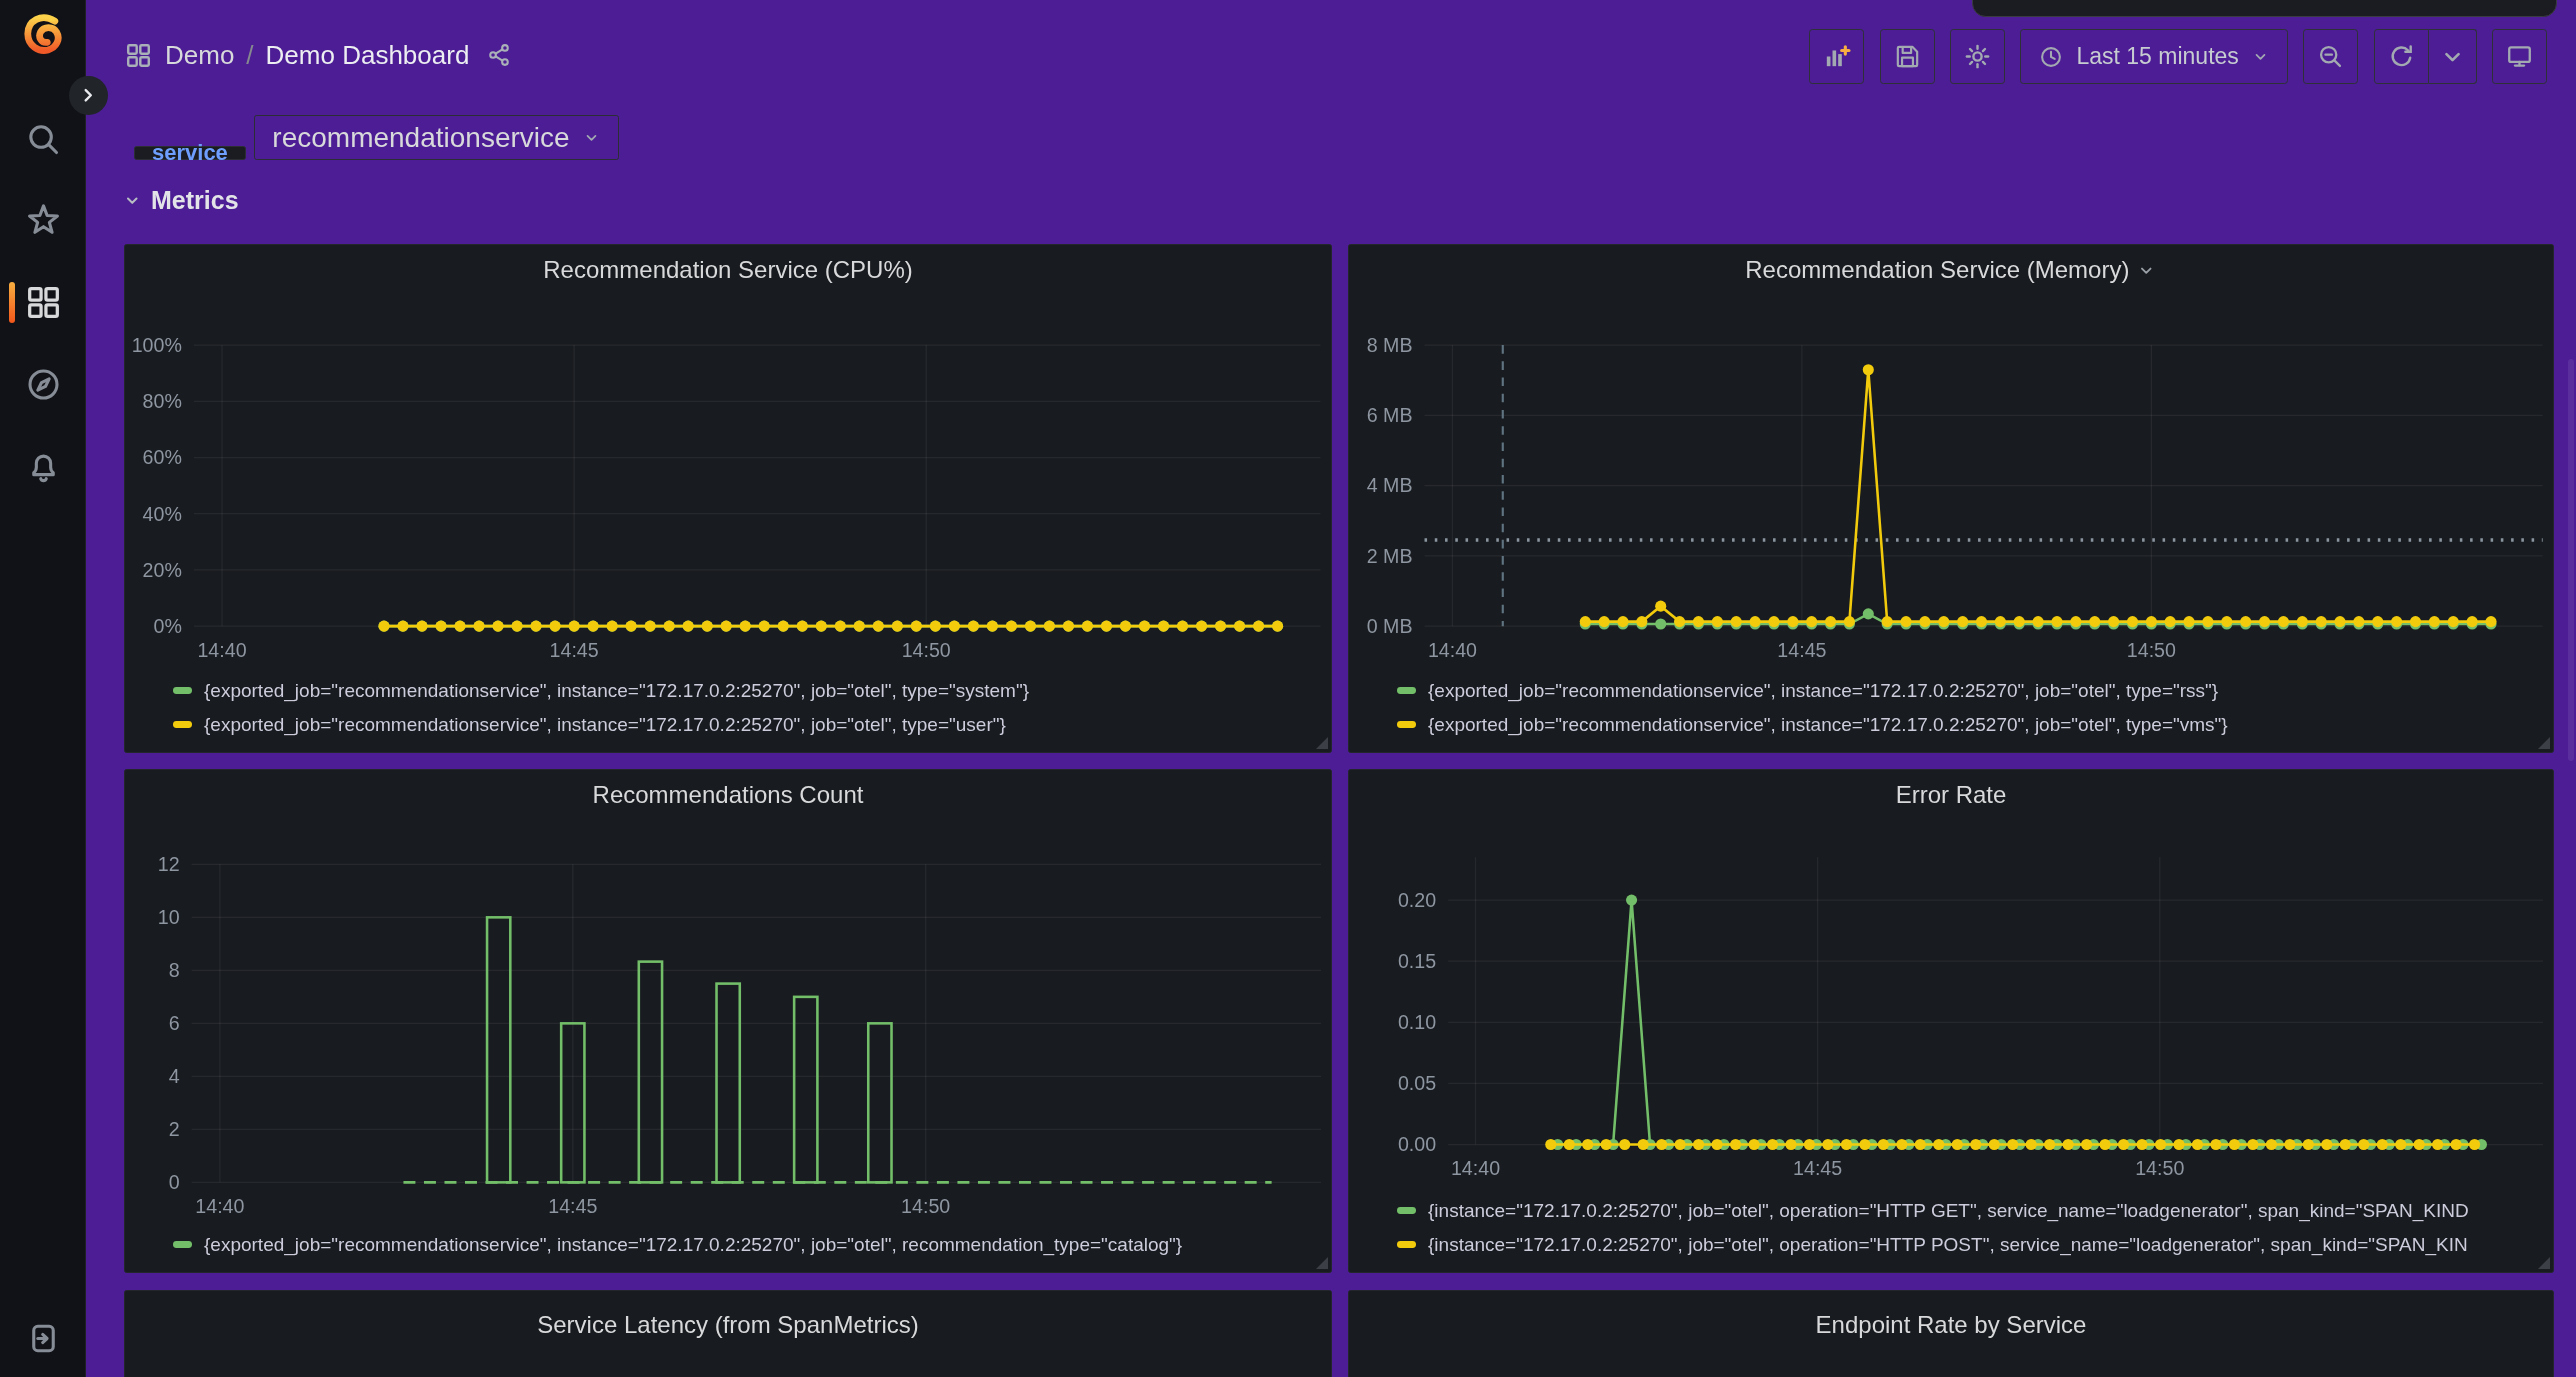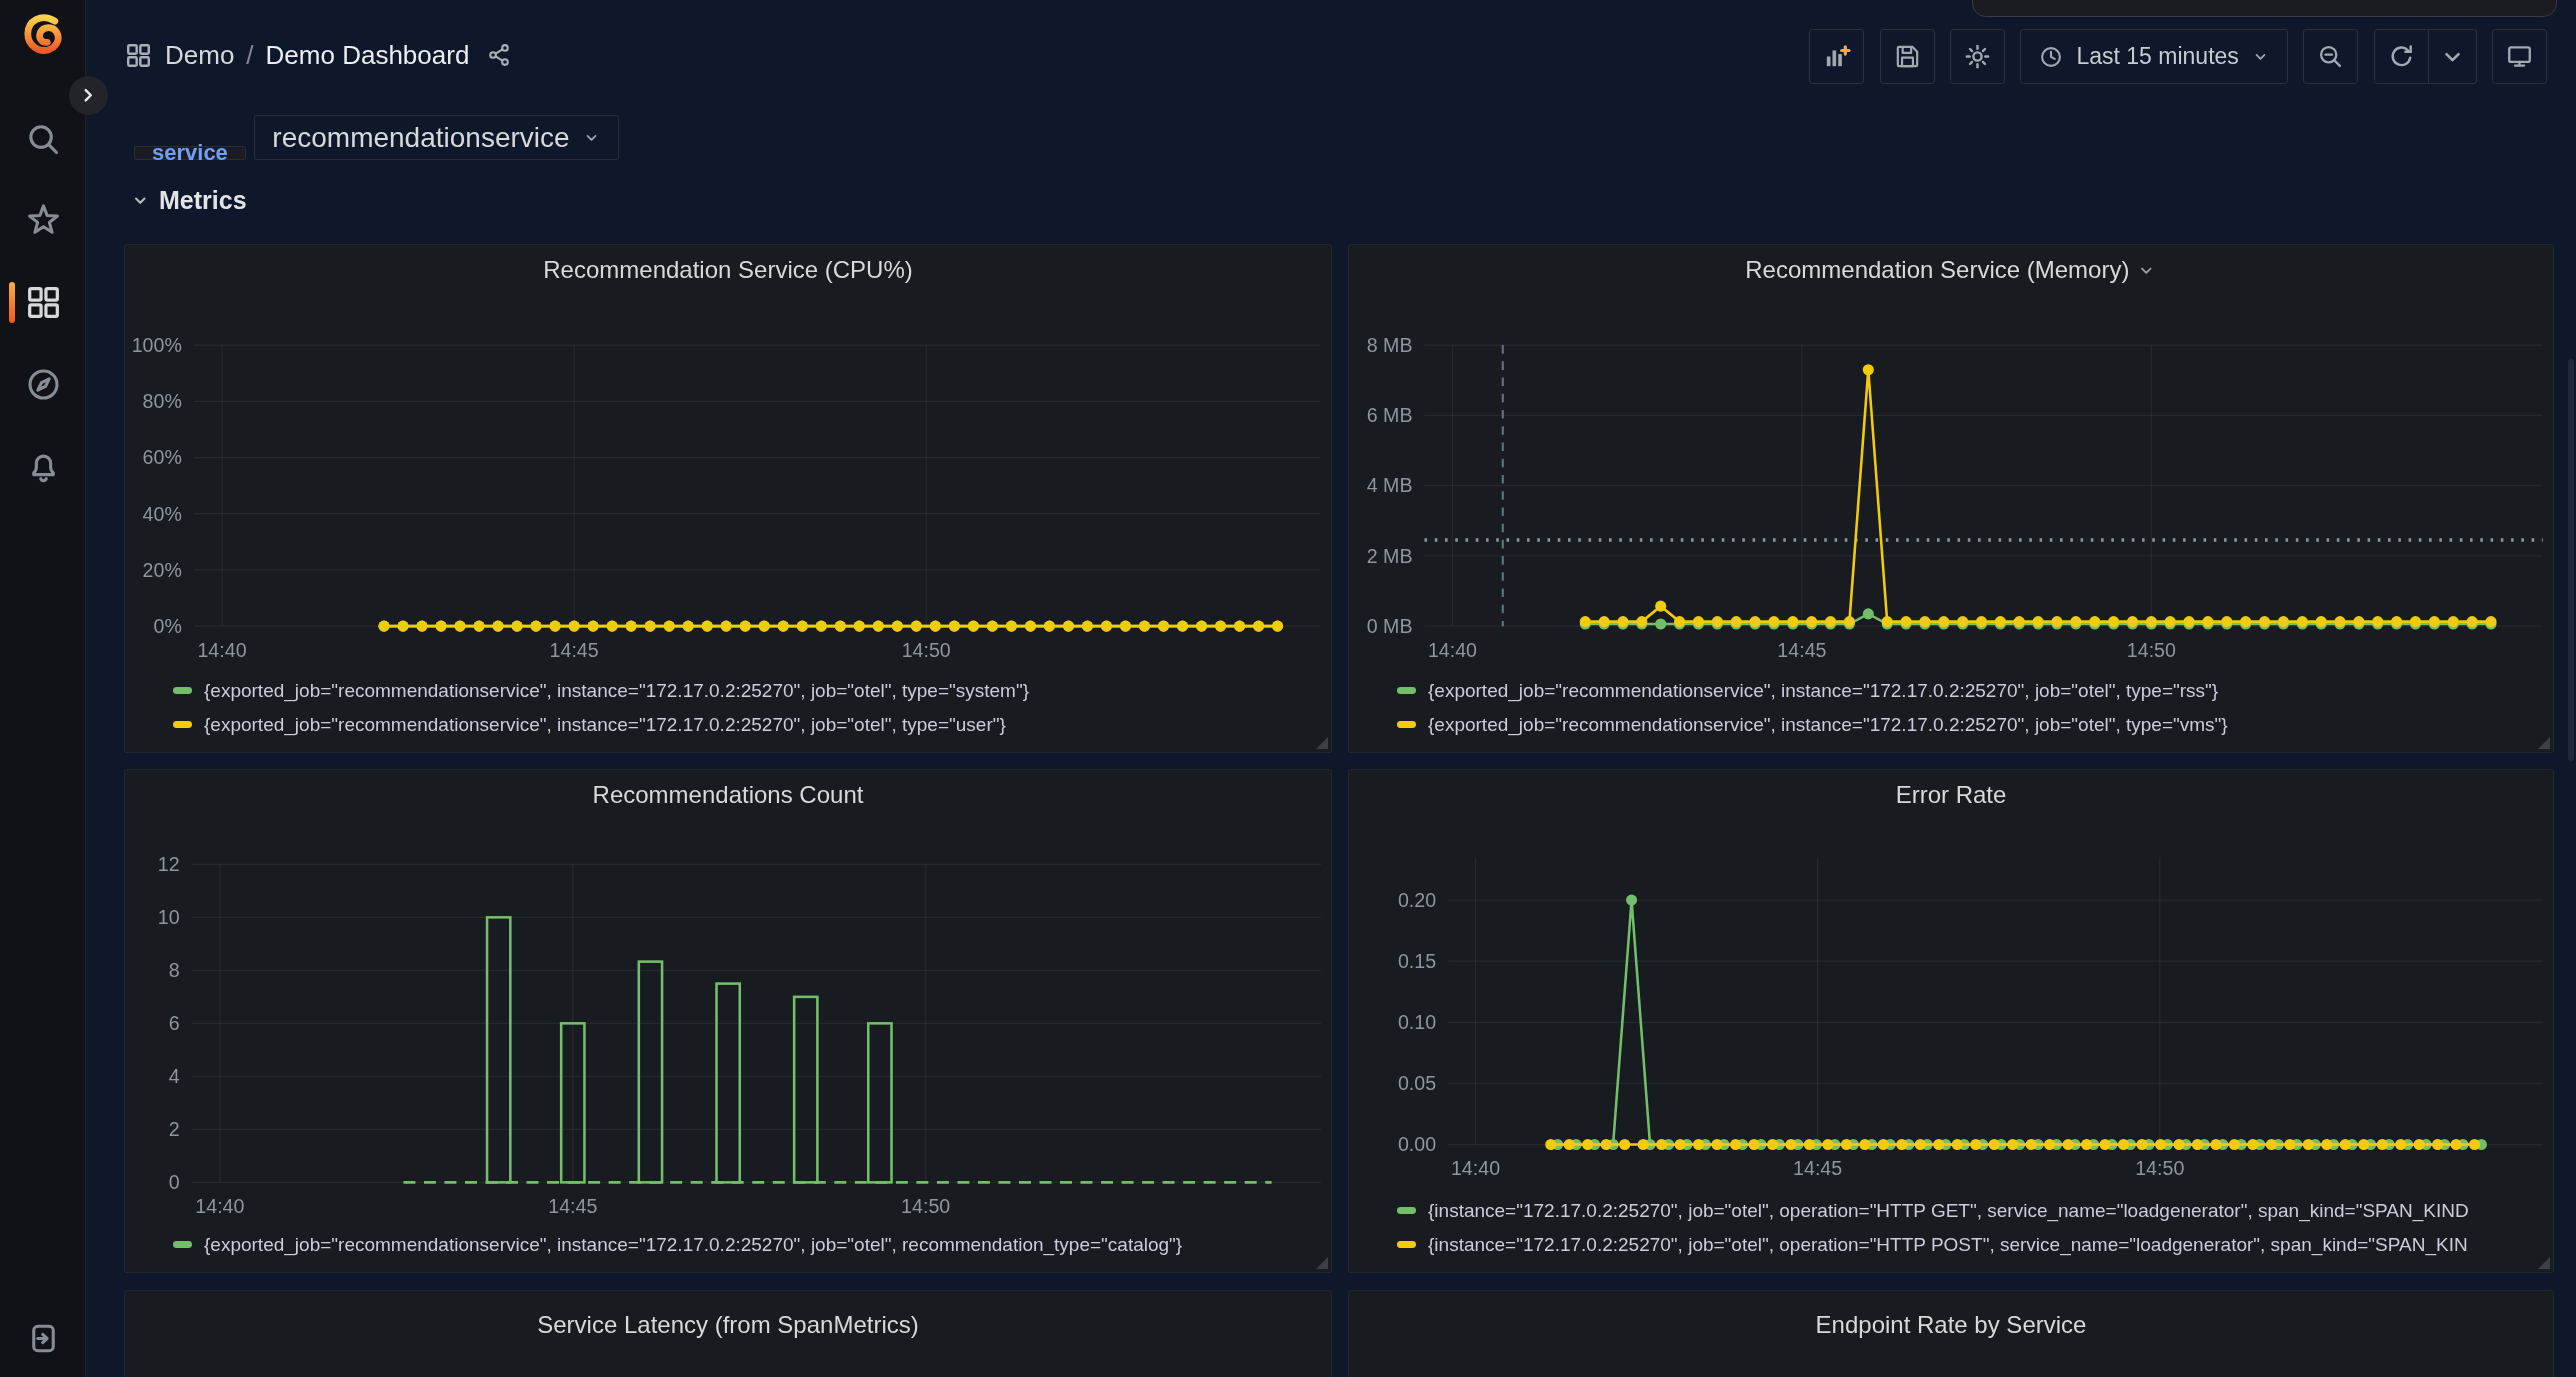--- a/index.html
+++ b/index.html
@@ -1,17 +1,17 @@
 <!DOCTYPE html>
 <html style="font-size:13.7px"><head>
 <meta charset="utf-8">
 <style>
   html,body{margin:0;padding:0;background:#0b0c0e;}
   *{box-sizing:border-box;}
-  .app{position:relative;width:2576px;height:1378px;background:#0f172a;overflow:hidden;
+  .app{position:relative;width:2576px;height:1378px;background:#4c1d95;overflow:hidden;
        font-family:"Liberation Sans","DejaVu Sans",sans-serif;color:#d8d9da;}
   svg{font-family:"Liberation Sans","DejaVu Sans",sans-serif;}
 
   
   .sidebar{position:absolute;left:0;top:0;bottom:0;width:86px;background:#111217;border-right:0.9px solid #1f2126;z-index:5;}
   .logo{position:absolute;left:21.4px;top:11px;width:44px;height:44px;cursor:pointer;}
   .side-icon{position:absolute;left:24px;width:39px;height:39px;color:#878d96;cursor:pointer;}
   .side-icon.active{color:#d8d9da;}
   .active-bar{position:absolute;left:8.5px;top:282px;width:6.8px;height:41px;border-radius:3.4px;
               background:linear-gradient(180deg,#f8ae40,#f2571b);}
@@ -39,21 +39,21 @@
   .split .tb-btn:first-child{border-radius:3.4px 0 0 3.4px;}
   .split .tb-btn:last-child{border-left:none;border-radius:0 3.4px 3.4px 0;min-width:48px;}
   .caret-sm{width:19px;height:19px;color:#a3a9b1;}
 
   
   .var-row{position:absolute;left:48px;top:115px;display:flex;gap:8.5px;height:45px;}
   .var-label{display:flex;align-items:center;padding:0 17px;background:#1b1c22;border:0.9px solid #2b2e33;
              border-radius:2.6px;color:#6e9fff;font-size:22px;font-weight:600;cursor:pointer;margin-top:31px;}
   .var-value{display:flex;align-items:center;gap:12px;padding:0 17px;border:0.9px solid #2b2e33;border-radius:2.6px;
              color:#d8d9da;font-size:28px;cursor:pointer;}
-  .row-header{position:absolute;left:44px;top:186px;display:flex;align-items:center;gap:8.5px;cursor:pointer;}
+  .row-header{position:absolute;left:36px;top:186px;display:flex;align-items:center;gap:8.5px;cursor:pointer;}
   .row-header .title{font-size:25px;font-weight:700;color:#e3e4e8;}
   .caret-xs{width:20.5px;height:20.5px;color:#b7bcc3;}
 
   
   .panel{position:absolute;background:#181b1f;border:0.9px solid #23262b;border-radius:2.6px;overflow:hidden;}
   .panel-title{position:absolute;left:0;right:0;top:0;height:50px;display:flex;align-items:center;justify-content:center;
                gap:6.8px;font-size:24px;font-weight:500;color:#d8d9da;cursor:pointer;}
   .panel-title .caret-xs{color:#9aa0a8;}
   .chart{position:absolute;left:0;top:48px;}
   .legend{position:absolute;left:48px;right:12px;bottom:10.3px;overflow:hidden;}

